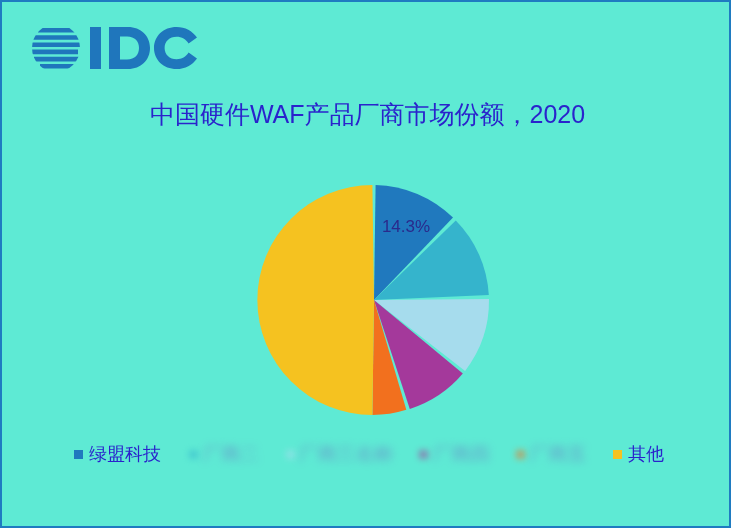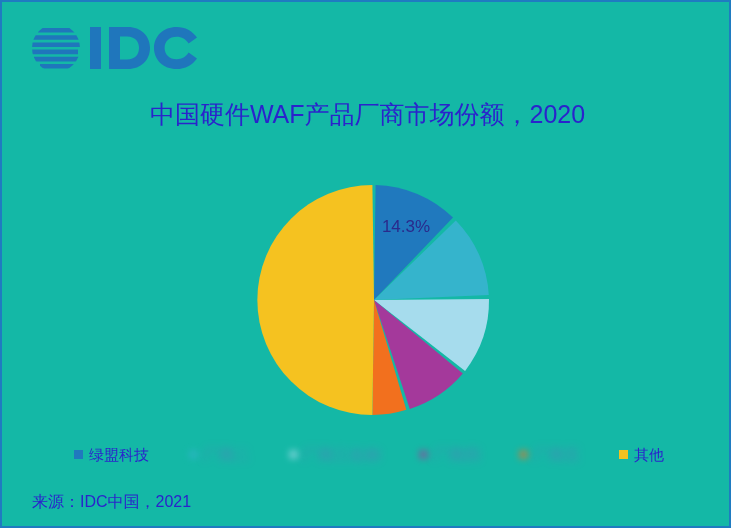--- a/index.html
+++ b/index.html
@@ -8,21 +8,21 @@
     background: #ffffff;
   }
   body {
     font-family: "Liberation Sans", "DejaVu Sans", sans-serif;
   }
   #slide {
     position: relative;
     width: 731px;
     height: 528px;
     box-sizing: border-box;
-    background: #14b8a6;
+    background: #5eead4;
     border: 2px solid #1f7bc1;
     overflow: hidden;
   }
 
   
   .logo {
     position: absolute;
     left: 28px;
     top: 18px;
     width: 170px;
@@ -76,21 +76,21 @@
     gap: 6px;
     white-space: nowrap;
   }
   .legend-swatch {
     width: 9px;
     height: 9px;
     display: inline-block;
     flex: 0 0 auto;
   }
   .legend-text {
-    font-size: 15px;
+    font-size: 18px;
     color: #2a23cc;
     font-family: "Liberation Sans", "DejaVu Sans", sans-serif;
     line-height: 1;
   }
   
   .legend-item.redacted {
     position: relative;
   }
   .legend-item.redacted .legend-swatch {
     opacity: 0.55;
@@ -191,15 +191,14 @@
       <span class="legend-text">厂商五</span>
     </div>
 
     <div class="legend-item">
       <span class="legend-swatch" style="background:#f5c220"></span>
       <span class="legend-text">其他</span>
     </div>
 
   </div>
 
-  <div class="source">来源：IDC中国，2021</div>
 
 </div>
 
 </body></html>

